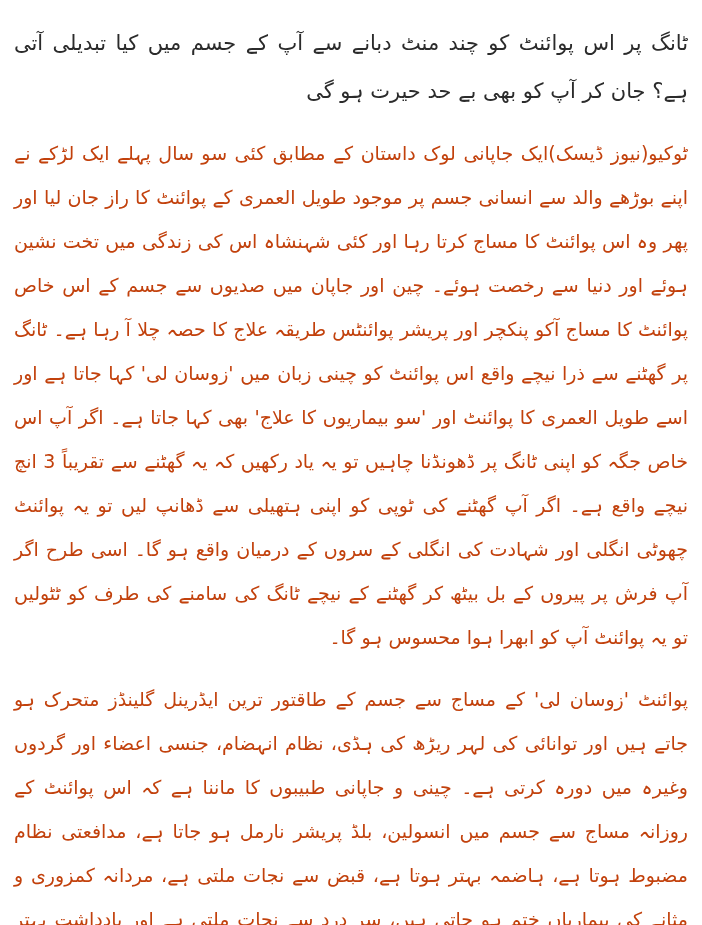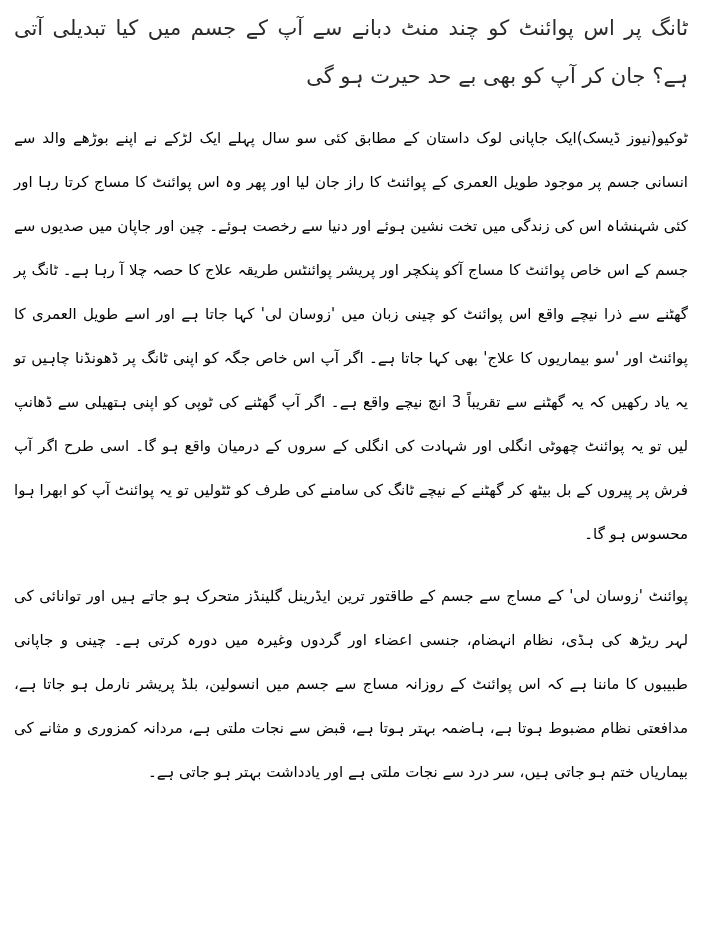--- a/index.html
+++ b/index.html
@@ -10,42 +10,42 @@
   body {
     width: 702px;
     height: 925px;
     overflow: hidden;
     font-family: "DejaVu Sans", sans-serif;
   }
   .page {
     box-sizing: border-box;
     width: 702px;
     height: 925px;
-    padding: 4px 14px 10px 14px;
+    padding: 19px 14px 10px 14px;
     background: #ffffff;
     color: #2e2e2e;
   }
   .article {
     direction: rtl;
     unicode-bidi: embed;
   }
   .article-title {
     margin: 0 0 16px 0;
     font-size: 21px;
     font-weight: normal;
     line-height: 48px;
     text-align: justify;
     color: #2b2b2b;
   }
   .article-paragraph {
     margin: 0 0 18px 0;
-    font-size: 15px;
+    font-size: 19px;
     line-height: 44px;
     text-align: justify;
-    color: #000000;
+    color: #c2410c;
   }
 </style>
 </head>
 <body>
 
 <div class="page">
   <div class="article">
     <h1 class="article-title">ٹانگ پر اس پوائنٹ کو چند منٹ دبانے سے آپ کے جسم میں کیا تبدیلی آتی ہے؟ جان کر آپ کو بھی بے حد حیرت ہو گی</h1>
 
     <p class="article-paragraph">ٹوکیو(نیوز ڈیسک)ایک جاپانی لوک داستان کے مطابق کئی سو سال پہلے ایک لڑکے نے اپنے بوڑھے والد سے انسانی جسم پر موجود طویل العمری کے پوائنٹ کا راز جان لیا اور پھر وہ اس پوائنٹ کا مساج کرتا رہا اور کئی شہنشاہ اس کی زندگی میں تخت نشین ہوئے اور دنیا سے رخصت ہوئے۔ چین اور جاپان میں صدیوں سے جسم کے اس خاص پوائنٹ کا مساج آکو پنکچر اور پریشر پوائنٹس طریقہ علاج کا حصہ چلا آ رہا ہے۔ ٹانگ پر گھٹنے سے ذرا نیچے واقع اس پوائنٹ کو چینی زبان میں 'زوسان لی' کہا جاتا ہے اور اسے طویل العمری کا پوائنٹ اور 'سو بیماریوں کا علاج' بھی کہا جاتا ہے۔ اگر آپ اس خاص جگہ کو اپنی ٹانگ پر ڈھونڈنا چاہیں تو یہ یاد رکھیں کہ یہ گھٹنے سے تقریباً 3 انچ نیچے واقع ہے۔ اگر آپ گھٹنے کی ٹوپی کو اپنی ہتھیلی سے ڈھانپ لیں تو یہ پوائنٹ چھوٹی انگلی اور شہادت کی انگلی کے سروں کے درمیان واقع ہو گا۔ اسی طرح اگر آپ فرش پر پیروں کے بل بیٹھ کر گھٹنے کے نیچے ٹانگ کی سامنے کی طرف کو ٹٹولیں تو یہ پوائنٹ آپ کو ابھرا ہوا محسوس ہو گا۔</p>

